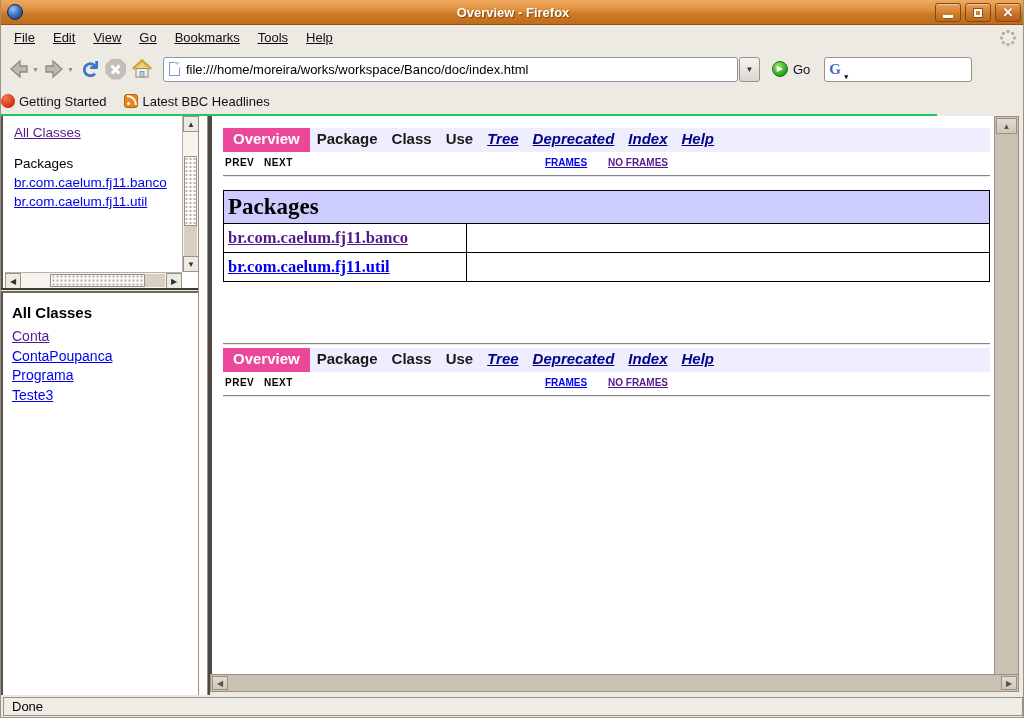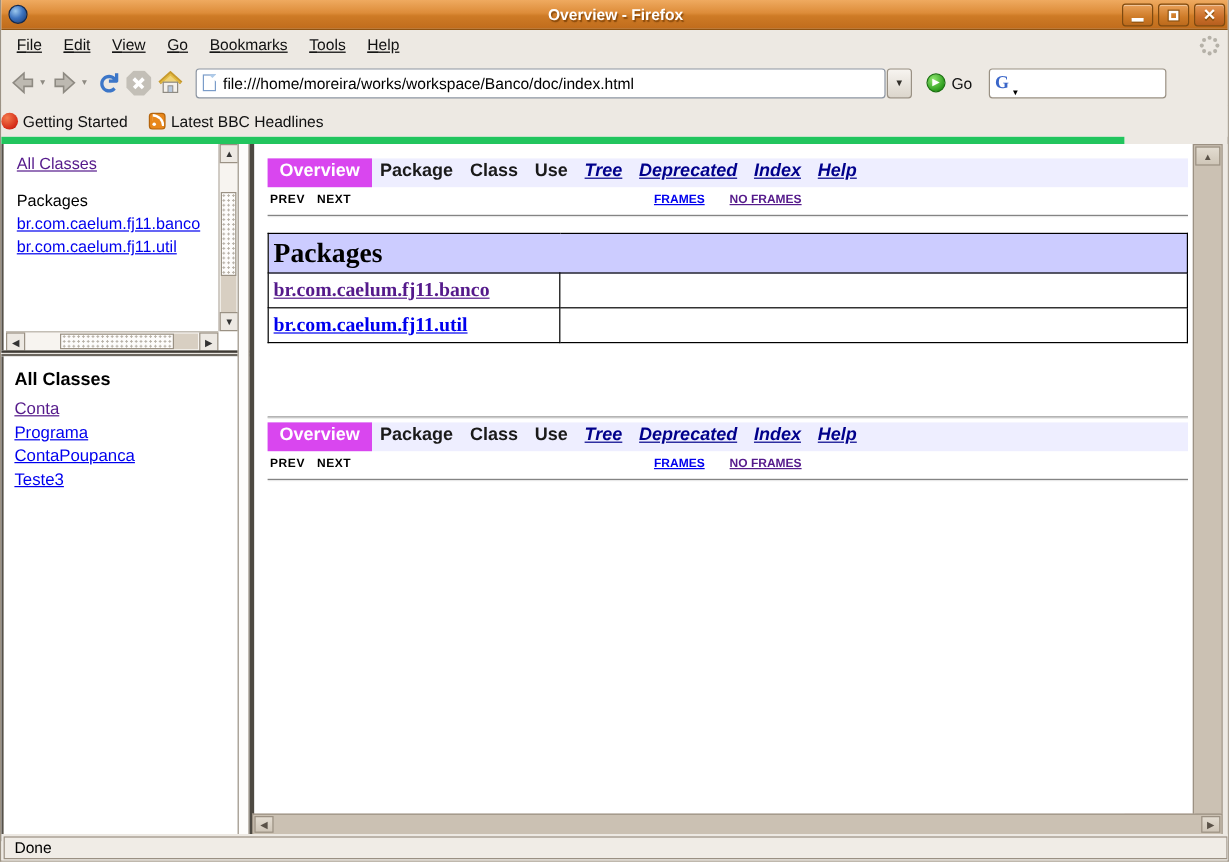--- a/index.html
+++ b/index.html
@@ -98,21 +98,21 @@
     position:absolute; left:0; top:88px; width:1024px; height:26px;
     background:#EDE9E3; display:flex; align-items:center; padding-left:0; gap:18px;
   }
   .bookmark { display:flex; align-items:center; font-size:13px; color:#111; gap:4px; }
   .gs-icon { width:14px; height:14px; border-radius:50%; background:radial-gradient(circle at 35% 30%, #F47B4D, #D42A17 70%, #8E1408); }
   .rss-icon { width:14px; height:14px; border-radius:3px; background:#E8871B; position:relative; border:1px solid #B5650D; }
   .rss-icon::before { content:""; position:absolute; left:2px; bottom:2px; width:3px; height:3px; background:#fff; border-radius:50%; }
   .rss-icon::after { content:""; position:absolute; left:2px; bottom:2px; width:8px; height:8px; border:2px solid #fff; border-left:none; border-bottom:none; border-radius:0 10px 0 0; }
 
   
-  .content { position:absolute; left:0; top:114px; width:936px; height:581px; background:#fff; border-top:6px solid #22c55e; }
+  .content { position:absolute; left:0; top:114px; width:936px; height:581px; background:#fff; border-top:2px solid #22c55e; }
 
   
   .frame-top-left { position:absolute; left:0; top:0; width:197px; height:172px; background:#fff; border-left:2px solid #565149; }
   .ftl-content { position:absolute; left:2px; top:0; right:16px; bottom:16px; padding:9px 0 0 9px; font-size:13.5px; overflow:hidden; white-space:nowrap; }
   .ftl-content .line { margin-bottom:4px; }
   a { text-decoration:underline; cursor:pointer; }
   .lnk-blue { color:#0000EE; }
   .lnk-visited { color:#551A8B; }
   .plain-txt { color:#000; }
 
@@ -137,21 +137,21 @@
   .fbl-content .line { margin-bottom:3.5px; }
 
   .left-scroll-strip { position:absolute; left:197px; top:0; width:10px; height:581px; background:#FDFCFB; border-left:1px solid #9A9184; border-right:1px solid #9A9184; }
   .frame-divider-v { position:absolute; left:207px; top:0; width:4px; height:581px; background:#4D4942; }
 
   
   .main-frame { position:absolute; left:211px; top:0; width:782px; height:558px; background:#fff; overflow:hidden; padding:12px 4px 0 11px; }
 
   .nav-table { width:767px; background:#EEEEFF; display:flex; align-items:stretch; height:24px; }
   .nav-cell { font-weight:bold; font-size:15px; padding:2px 7px 0 7px; color:#1a1a1a; }
-  .nav-cell.active { background:#d946ef; color:#FFFFFF; padding:2px 10px 0 10px; }
+  .nav-cell.active { background:#ec4899; color:#FFFFFF; padding:2px 10px 0 10px; }
   .nav-cell.navlink { color:#00008B; text-decoration:underline; cursor:pointer;font-style:italic; }
   .subnav { width:767px; display:flex; font-size:10px; font-weight:bold; padding:5px 0 3px 2px; position:relative; }
   .subnav .prevnext { letter-spacing:.5px; color:#000; }
   .subnav .centerlinks { position:absolute; left:0; right:0; text-align:center; }
   .subnav .centerlinks a { margin:0 9px; }
   .fr-link { color:#0000EE; } .nofr-link { color:#551A8B; }
 
   hr.jrule { border:none; border-top:1px solid #848484; border-bottom:1px solid #E8E8E8; margin:4px 0 0 0; width:767px; }
 
   .pkg-table { width:767px; border-collapse:collapse; margin-top:13px; font-family:"Liberation Serif", serif; }
@@ -308,22 +308,22 @@
       <div class="sb-btn right">▶</div>
     </div>
   </div>
 
   <div class="frame-divider-h"></div>
 
   <div class="frame-bottom-left">
     <div class="fbl-content">
       <div class="fbl-heading">All Classes</div>
       <div class="line"><a class="lnk-visited">Conta</a></div>
+      <div class="line"><a class="lnk-blue">ContaPoupanca</a></div>
       <div class="line"><a class="lnk-blue">Programa</a></div>
-      <div class="line"><a class="lnk-blue">ContaPoupanca</a></div>
       <div class="line"><a class="lnk-blue">Teste3</a></div>
     </div>
   </div>
 
   <div class="left-scroll-strip"></div>
   <div class="frame-divider-v"></div>
 
   <div class="main-frame">
 
     <div class="nav-table">

